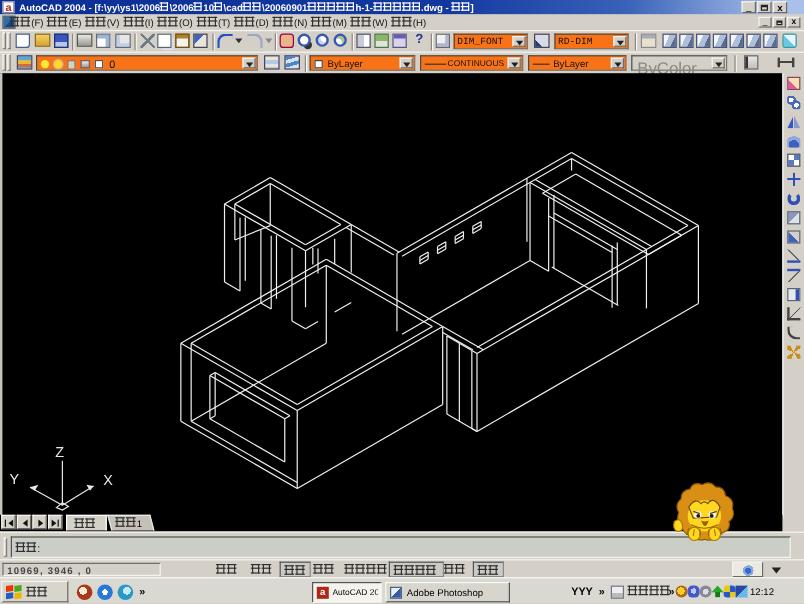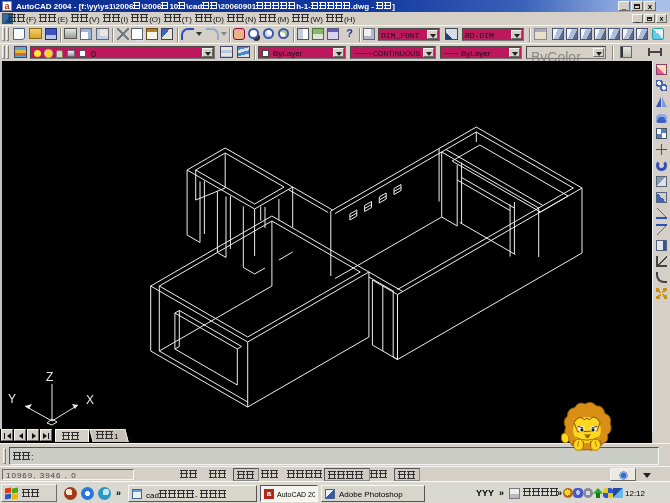--- a/index.html
+++ b/index.html
@@ -12,21 +12,21 @@
               linear-gradient(#303030,#303030) 6px 0/1px 8px no-repeat; }
 i.gw { display:inline-block; width:7px; height:7px; margin:0 1px 0 0;
   background: linear-gradient(#fff,#fff) 0 0/7px 1px no-repeat,
               linear-gradient(#fff,#fff) 0 3px/7px 1px no-repeat,
               linear-gradient(#fff,#fff) 0 6px/7px 1px no-repeat,
               linear-gradient(#fff,#fff) 1px 0/1px 7px no-repeat,
               linear-gradient(#fff,#fff) 6px 0/1px 7px no-repeat; }
 .out { border:1px solid #f5f4f0; border-right-color:#6c6a66; border-bottom-color:#6c6a66; }
 .in  { border:1px solid #6c6a66; border-right-color:#f5f4f0; border-bottom-color:#f5f4f0; }
 .grip { position:absolute; width:3px; border:1px solid #f5f4f0; border-right-color:#807e7a; border-bottom-color:#807e7a; background:#d4d0c8; }
-.combo { background:#be185d; border:1px solid #777; border-top-color:#4a4a46; border-left-color:#4a4a46; color:#111; }
+.combo { background:#f97316; border:1px solid #777; border-top-color:#4a4a46; border-left-color:#4a4a46; color:#111; }
 .cbtn { position:absolute; right:1px; top:1px; bottom:1px; width:11px; background:#d4d0c8; border:1px solid #f5f4f0; border-right-color:#6c6a66; border-bottom-color:#6c6a66; }
 .cbtn:after { content:""; position:absolute; left:2px; top:3px; border-left:3px solid transparent; border-right:3px solid transparent; border-top:4px solid #222; }
 </style></head><body>
 <div id="scr">
 <div class="abs" style="left:0;top:0;width:670px;height:12px;background:linear-gradient(90deg,#0c2f95 0%,#12389f 55%,#3a62b8 78%,#a8c0ea 97%);"></div>
 <div class="abs" style="left:2px;top:1px;width:10px;height:10px;background:#fff;border:1px solid #889;color:#b02818;font-weight:bold;font-size:9px;line-height:9px;text-align:center;">a</div>
 <div class="abs" style="left:16px;top:2px;color:#fff;font-weight:bold;font-size:8px;white-space:nowrap;">AutoCAD 2004 - [f:\yy\ys1\2006<i class="gw"></i>\2006<i class="gw"></i>10<i class="gw"></i>\cad<i class="gw"></i><i class="gw"></i>\20060901<i class="gw"></i><i class="gw"></i><i class="gw"></i><i class="gw"></i><i class="gw"></i>h-1-<i class="gw"></i><i class="gw"></i><i class="gw"></i><i class="gw"></i><i class="gw"></i>.dwg - <i class="gw"></i><i class="gw"></i>]</div>
 <div class="abs out" style="right:40px;top:1px;width:12px;height:10px;background:#d4d0c8;font-size:8px;line-height:8px;text-align:center;">_</div>
 <div class="abs out" style="right:27px;top:1px;width:12px;height:10px;background:#d4d0c8;">
       <span style="position:absolute;left:2px;top:2px;width:6px;height:5px;border:1px solid #222;border-top-width:2px;"></span>
@@ -329,21 +329,21 @@
 <path d="M575 437 q12 6 24 0" stroke="#9a6000" stroke-width="1" fill="none"></path>
 <ellipse cx="578" cy="445" rx="5.5" ry="6" fill="#ffd71e" stroke="#a87800" stroke-width="1"></ellipse>
 <ellipse cx="596" cy="445" rx="5.5" ry="6" fill="#ffd71e" stroke="#a87800" stroke-width="1"></ellipse>
 <path d="M573 440 l-2 6 M578 441 l-1 6 M583 441 l0 6 M591 441 l0 6 M596 441 l1 6 M601 440 l2 6" stroke="#8a5a00" stroke-width="0.8" fill="none"></path>
 <path d="M563 443 q-5 -2 -3 -9 q5 -4 7 2 q2 7 -4 7" fill="#ffd71e" stroke="#a87800" stroke-width="1"></path>
 </g>
 </svg>
 
 <div class="abs" style="left:0;top:466px;width:670px;height:15px;background:#d4d0c8;border-top:1px solid #f5f4f0;font-size:9px;">
       <div class="abs in" style="left:2px;top:2px;width:132px;height:11px;">
-        <span style="position:absolute;left:3px;top:1px;font-size:8px;color:#444;letter-spacing:1px;">10969, 3946 , 0</span>
+        <span style="position:absolute;left:3px;top:1px;font-size:8px;color:#444;letter-spacing:1px;font-weight:bold;">10969, 3946 , 0</span>
       </div>
       <div class="abs" style="left:177px;top:1px;width:26px;height:13px;padding:2px 0 0 3px;"><i class="g"></i><i class="g"></i></div>
       <div class="abs" style="left:206px;top:1px;width:26px;height:13px;padding:2px 0 0 3px;"><i class="g"></i><i class="g"></i></div>
       <div class="abs" style="left:233px;top:1px;width:26px;height:13px;border:1px solid #888;border-top-color:#555;border-left-color:#555;background:#cccac2;padding:2px 0 0 3px;"><i class="g"></i><i class="g"></i></div>
       <div class="abs" style="left:258px;top:1px;width:26px;height:13px;padding:2px 0 0 3px;"><i class="g"></i><i class="g"></i></div>
       <div class="abs" style="left:284px;top:1px;width:46px;height:13px;padding:2px 0 0 3px;"><i class="g"></i><i class="g"></i><i class="g"></i><i class="g"></i></div>
       <div class="abs" style="left:324px;top:1px;width:46px;height:13px;border:1px solid #888;border-top-color:#555;border-left-color:#555;background:#cccac2;padding:2px 0 0 3px;"><i class="g"></i><i class="g"></i><i class="g"></i><i class="g"></i></div>
       <div class="abs" style="left:367px;top:1px;width:26px;height:13px;padding:2px 0 0 3px;"><i class="g"></i><i class="g"></i></div>
       <div class="abs" style="left:394px;top:1px;width:26px;height:13px;border:1px solid #888;border-top-color:#555;border-left-color:#555;background:#cccac2;padding:2px 0 0 3px;"><i class="g"></i><i class="g"></i></div>
       <div class="abs out" style="left:610px;top:1px;width:26px;height:13px;background:#ece9e0;">
@@ -356,24 +356,20 @@
         <span style="position:absolute;left:3px;top:3px;width:6px;height:5px;background:#e83808;transform:skewY(-8deg);"></span>
         <span style="position:absolute;left:10px;top:3px;width:6px;height:5px;background:#48a818;transform:skewY(-8deg);"></span>
         <span style="position:absolute;left:3px;top:9px;width:6px;height:5px;background:#2858c8;transform:skewY(-8deg);"></span>
         <span style="position:absolute;left:10px;top:9px;width:6px;height:5px;background:#e8b800;transform:skewY(-8deg);"></span>
         <span style="position:absolute;left:20px;top:4px;"><i class="g"></i><i class="g"></i></span>
       </div>
       <div class="abs" style="left:64px;top:5px;width:13px;height:13px;background:radial-gradient(circle at 40% 40%,#f8e8d8 30%,#a83818 30%);border-radius:50%;"></div>
       <div class="abs" style="left:81px;top:5px;width:13px;height:13px;background:radial-gradient(circle at 50% 50%,#fff 25%,#2878d8 25%);border-radius:50%;"></div>
       <div class="abs" style="left:98px;top:5px;width:13px;height:13px;background:radial-gradient(circle at 60% 40%,#c8e8f8 30%,#2898c8 30%);border-radius:50%;"></div>
       <div class="abs" style="left:116px;top:6px;font-size:9px;font-weight:bold;">»</div>
-      <div class="abs" style="left:128px;top:3px;width:129px;height:17px;background:#d8d5cc;border:1px solid #f8f8f4;border-right-color:#555;border-bottom-color:#555;">
-        <span style="position:absolute;left:3px;top:3px;width:10px;height:10px;background:#e8f0f8;border:1px solid #468;box-shadow:inset 0 2px #68a0d8;"></span>
-        <span style="position:absolute;left:17px;top:4px;font-size:8px;white-space:nowrap;">cad<i class="g"></i><i class="g"></i><i class="g"></i><i class="g"></i>- <i class="g"></i><i class="g"></i><i class="g"></i></span>
-      </div>
       <div class="abs" style="left:260px;top:3px;width:58px;height:17px;background:#f4f3ee;border:1px solid #555;border-right-color:#f8f8f4;border-bottom-color:#f8f8f4;">
         <span style="position:absolute;left:3px;top:3px;width:10px;height:10px;background:#b02818;color:#fff;font-size:8px;line-height:10px;text-align:center;font-weight:bold;">a</span>
         <span style="position:absolute;left:16px;top:5px;font-size:7px;white-space:nowrap;overflow:hidden;width:38px;">AutoCAD 2004 - [f:\...</span>
       </div>
       <div class="abs" style="left:321px;top:3px;width:104px;height:17px;background:#d8d5cc;border:1px solid #f8f8f4;border-right-color:#555;border-bottom-color:#555;">
         <span style="position:absolute;left:3px;top:3px;width:10px;height:10px;background:linear-gradient(135deg,#e8f0f8 50%,#3858a8 50%);border:1px solid #468;"></span>
         <span style="position:absolute;left:17px;top:4px;font-size:8px;white-space:nowrap;">Adobe Photoshop</span>
       </div>
       <div class="abs" style="left:476px;top:6px;font-size:9px;font-weight:bold;">YYY</div>
       <div class="abs" style="left:499px;top:6px;font-size:9px;font-weight:bold;">»</div>

